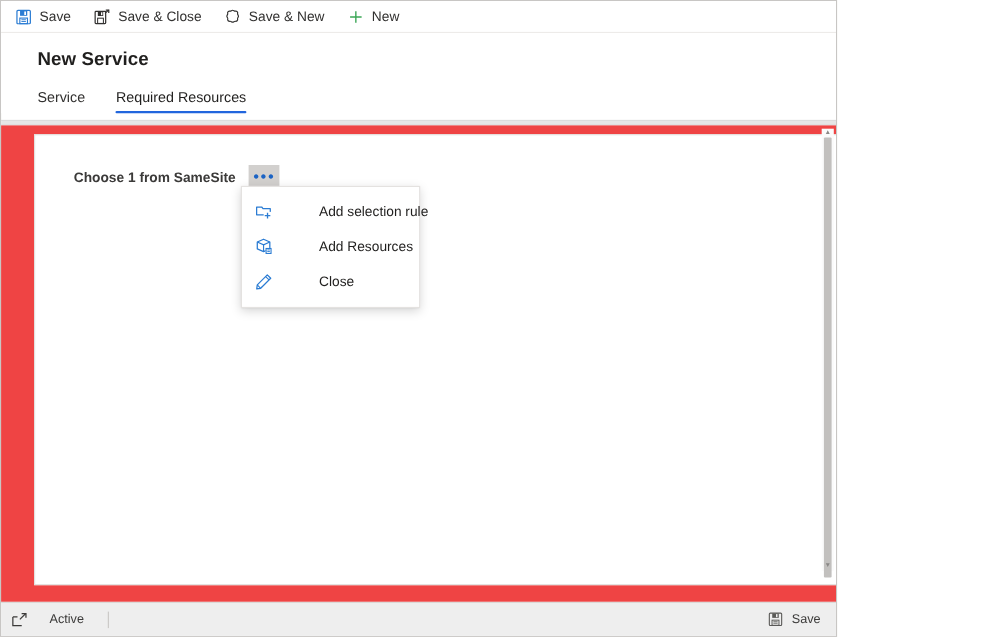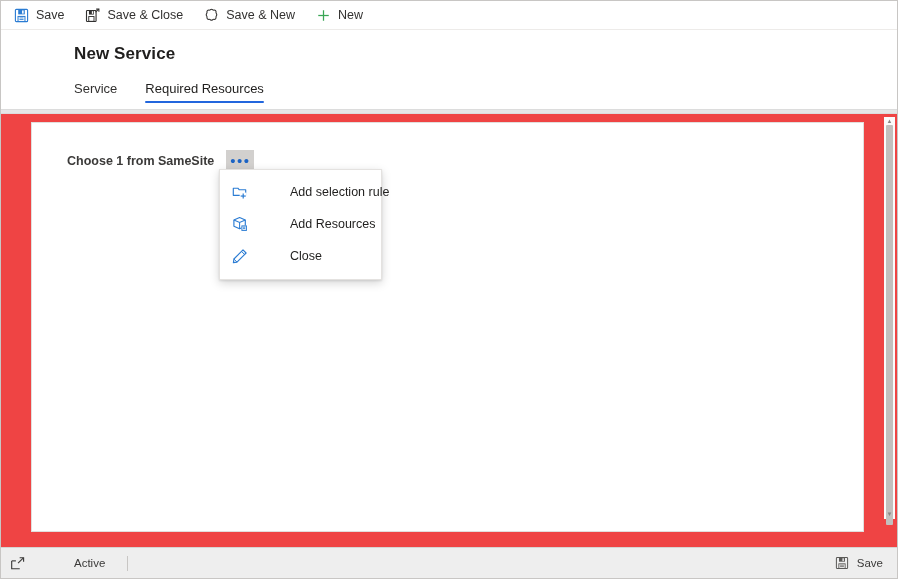--- a/index.html
+++ b/index.html
@@ -10,21 +10,21 @@
   body {
     width: 900px;
     height: 581px;
     font-family: "Liberation Sans", sans-serif;
     color: #201f1e;
     overflow: hidden;
   }
 
   .window {
     position: relative;
-    width: 898px;
+    width: 761px;
     height: 579px;
     border: 1px solid #c8c6c4;
     background: #ffffff;
     box-sizing: border-box;
     display: flex;
     flex-direction: column;
   }
 
   
   .commandbar {
@@ -58,21 +58,20 @@
     align-items: center;
     justify-content: center;
     flex: 0 0 auto;
   }
   .cmd-label { line-height: 16px; }
 
   
   .header {
     padding: 14px 0 0 33px;
     background: #ffffff;
-    margin-left: 40px;
   }
   .page-title {
     font-size: 17px;
     font-weight: bold;
     color: #201f1e;
     letter-spacing: 0.1px;
     margin-bottom: 13px;
   }
   .tabs {
     display: flex;
@@ -240,21 +239,21 @@
     height: 16px;
     display: inline-flex;
     align-items: center;
     justify-content: center;
     flex: 0 0 auto;
     cursor: pointer;
   }
   .sb-status {
     font-size: 11.5px;
     color: #3b3a39;
-    margin-left: 49px;
+    margin-left: 20px;
   }
   .sb-sep {
     width: 1px;
     height: 15px;
     background: #c8c6c4;
     margin-left: 22px;
   }
   .sb-spacer { flex: 1 1 auto; }
   .sb-save {
     display: flex;

